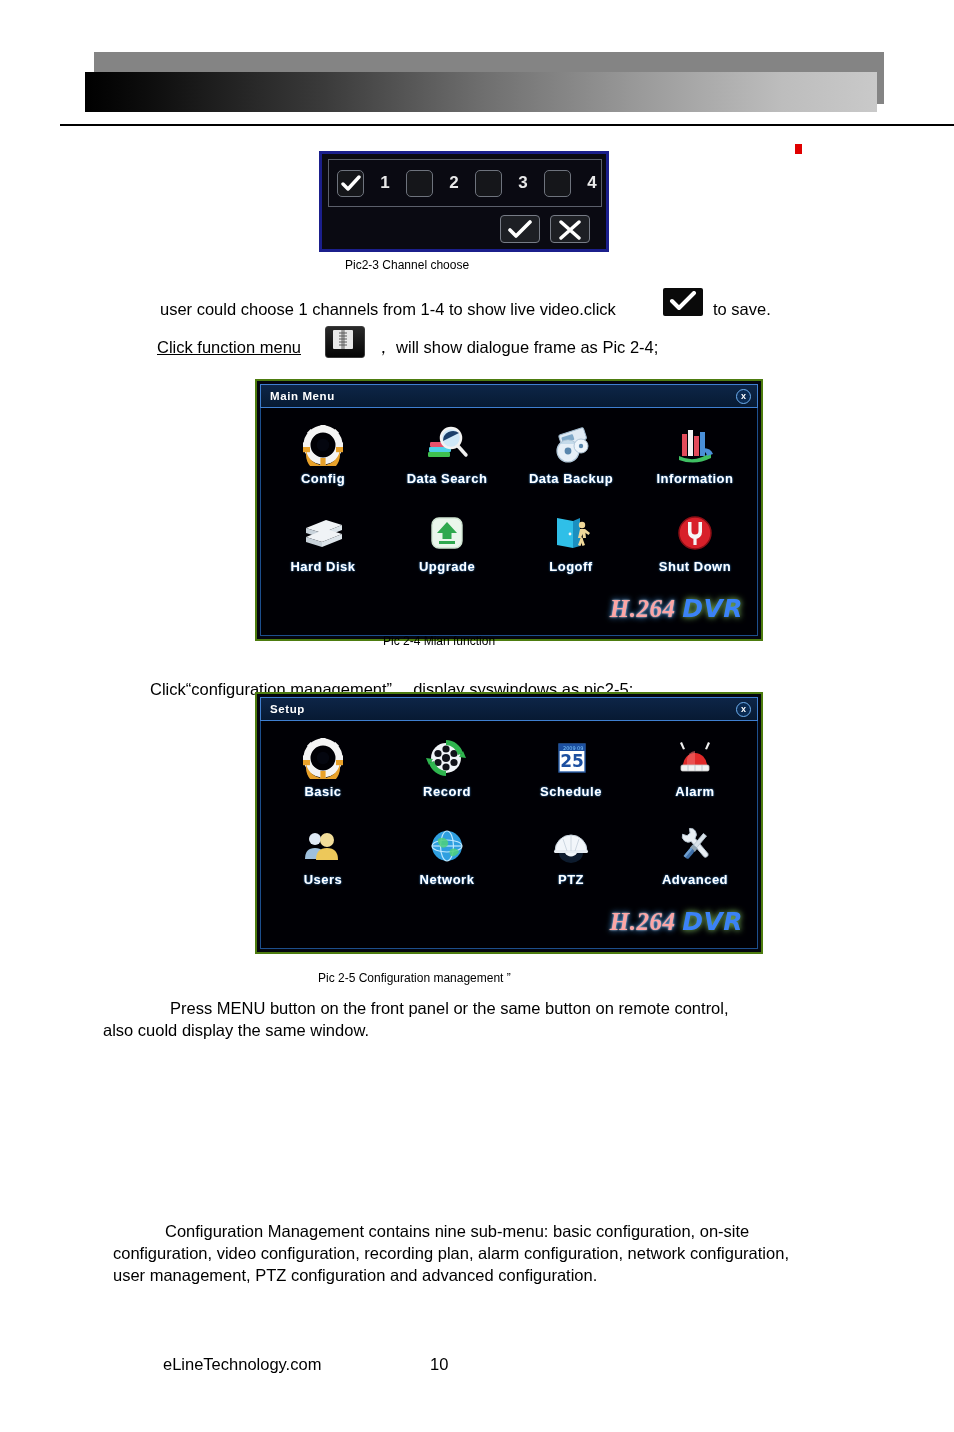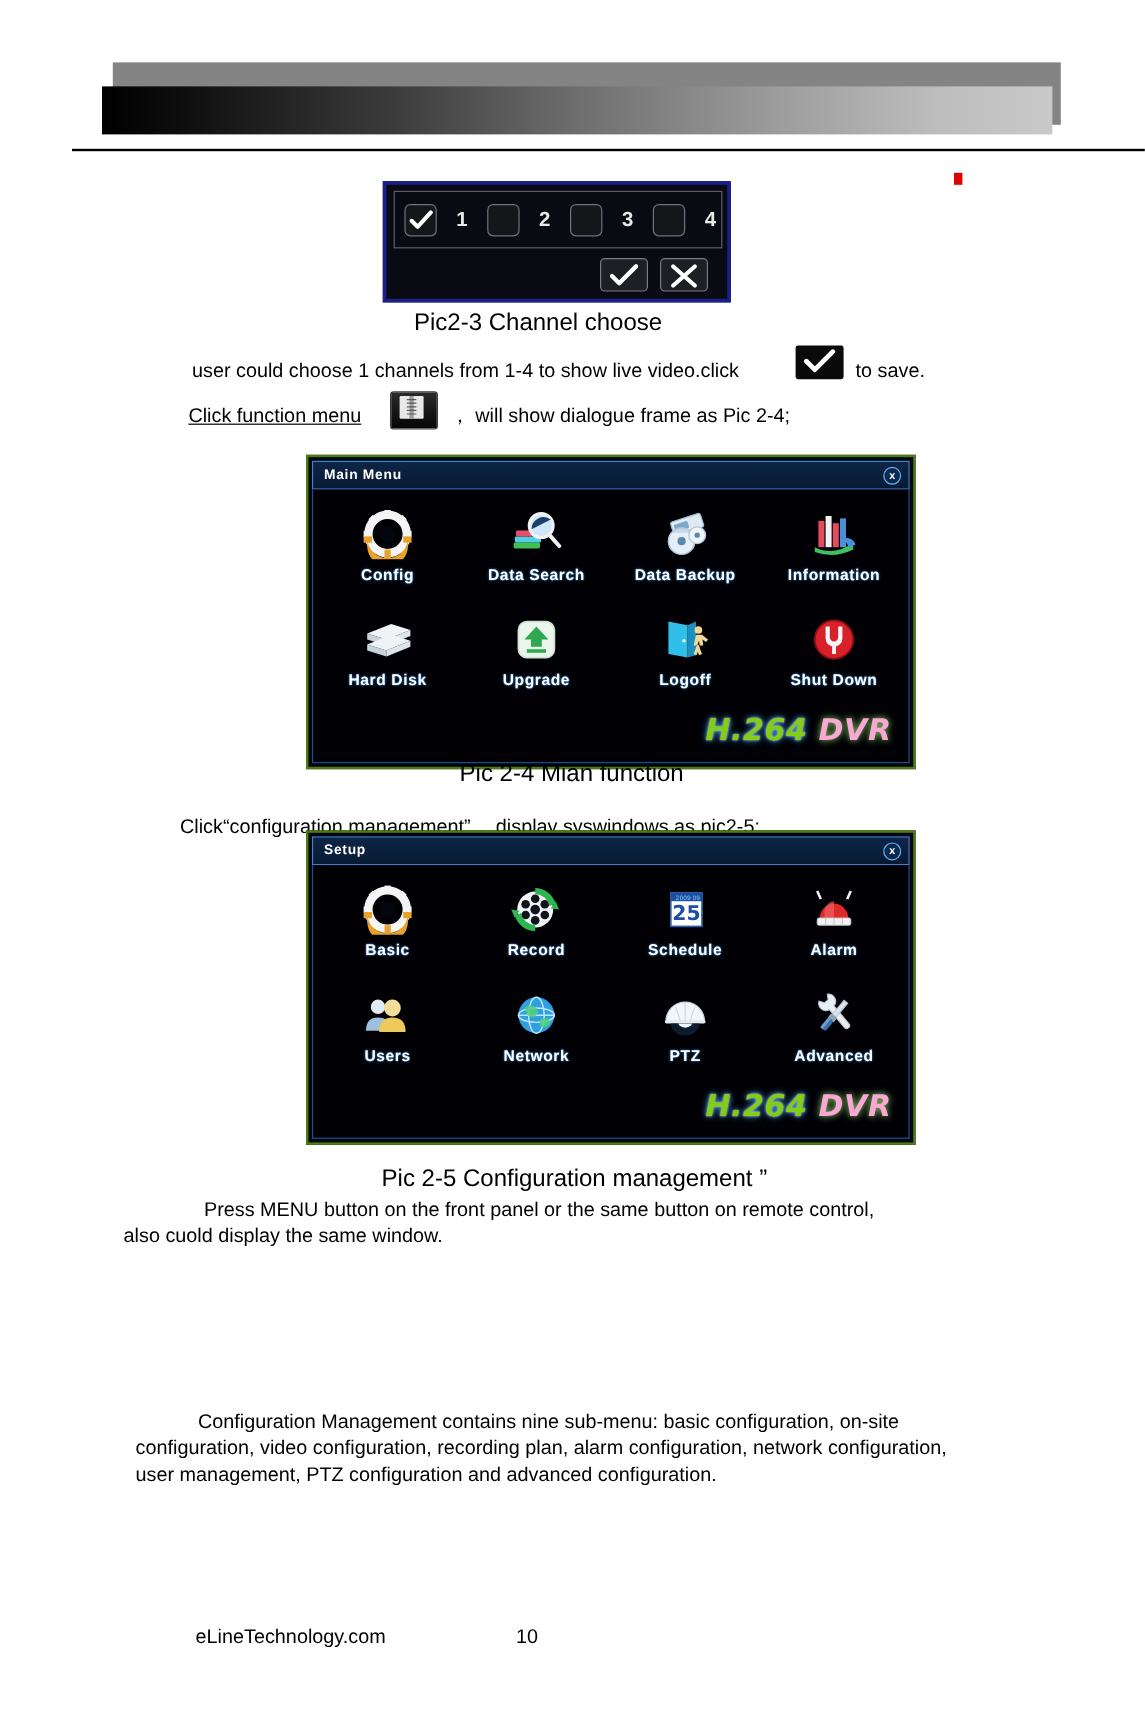--- a/index.html
+++ b/index.html
@@ -65,21 +65,21 @@
     white-space: nowrap;
   }
   .doc-para {
     position: absolute;
     font-size: 16.5px;
     line-height: 22px;
     color: #000;
   }
   .caption {
     position: absolute;
-    font-size: 20px;
+    font-size: 12px;
     color: #000;
     white-space: nowrap;
   }
 
   
   .inline-icon {
     position: absolute;
     background: #0a0a0a;
     display: inline-block;
   }
@@ -236,22 +236,22 @@
   .brand {
     position: absolute;
     right: 14px;
     bottom: 12px;
     font-size: 25px;
     font-weight: bold;
     font-style: italic;
     letter-spacing: 0.5px;
     font-family: "DejaVu Sans", sans-serif;
   }
-  .brand .b1 { color: #84cc16; text-shadow: 0 0 6px #4aa8ff, 0 0 2px #ffffff; }
-  .brand .b2 { color: #f9a8d4; text-shadow: 0 0 6px #8fd46a; }
+  .brand .b1 { color: #fca5a5; text-shadow: 0 0 6px #4aa8ff, 0 0 2px #ffffff; font-family: Liberation Serif, serif; }
+  .brand .b2 { color: #3b82f6; text-shadow: 0 0 6px #8fd46a; }
 
   
   .footer {
     position: absolute;
     left: 0;
     top: 1355px;
     width: 954px;
     font-size: 16.5px;
     color: #000;
   }
@@ -637,18 +637,18 @@
       <span class="b1">H.264 </span><span class="b2">DVR</span>
     </div>
   </div>
 </div>
 
 <div class="caption" style="left:318px; top:971px;">Pic 2-5 Configuration management ”</div>
 
 <div class="doc-text" style="left:170px; top:997px;">Press MENU button on the front panel  or the same button on remote control,</div>
 <div class="doc-text" style="left:103px; top:1019px;">also cuold display the same window.</div>
 
-<div class="doc-para" style="left:113px; top:1174px; width:700px; text-indent:52px;">Configuration Management contains nine sub-menu: basic configuration, on-site configuration, video configuration, recording plan, alarm configuration, network configuration, user management, PTZ configuration and advanced configuration.</div>
+<div class="doc-para" style="left:113px; top:1220px; width:700px; text-indent:52px;">Configuration Management contains nine sub-menu: basic configuration, on-site configuration, video configuration, recording plan, alarm configuration, network configuration, user management, PTZ configuration and advanced configuration.</div>
 
 <div class="footer">
   <span class="footer-site">eLineTechnology.com</span>
   <span class="footer-page">10</span>
 </div>
 
 </body></html>

